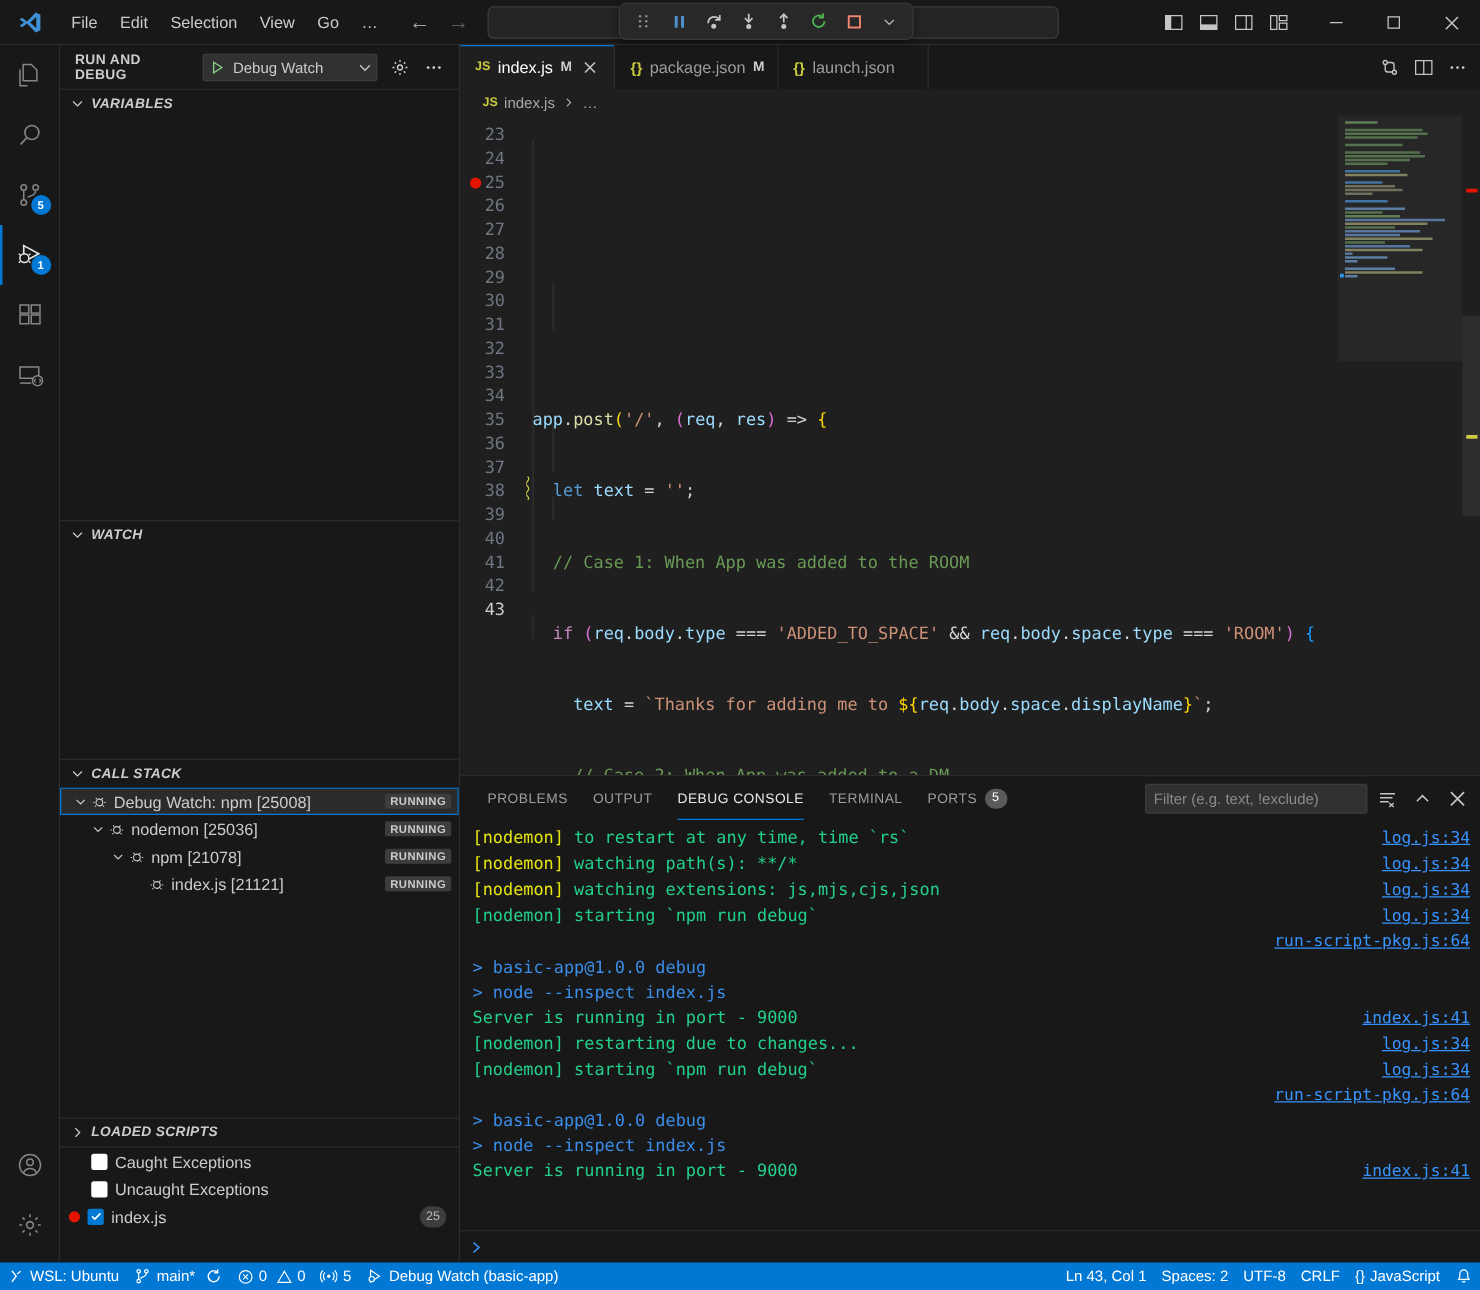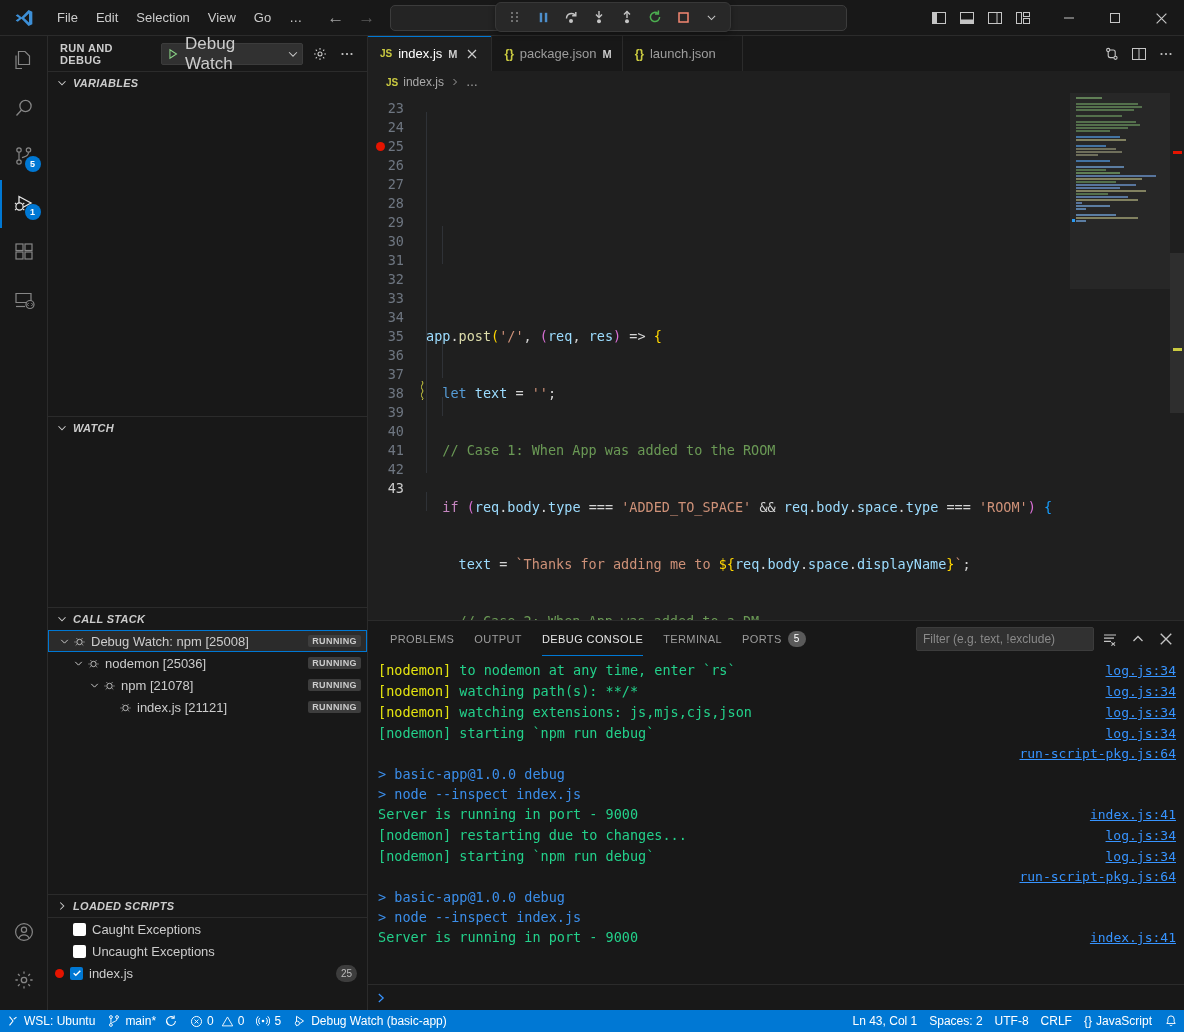--- a/index.html
+++ b/index.html
@@ -77,21 +77,21 @@
     border-right: 1px solid #2b2b2b; min-height: 0;
   }
   .sb-title {
     height: 35px; display: flex; align-items: center; padding: 0 10px 0 12px; gap: 8px; flex: none;
   }
   .sb-title-text { font-size: 11px; font-weight: 700; letter-spacing: .35px; color: #cccccc; text-transform: uppercase; }
   .run-select {
     display: flex; align-items: center; background: #313131; border: 1px solid #3c3c3c;
     border-radius: 2px; height: 22px; padding: 0 2px 0 4px; gap: 5px; min-width: 140px; cursor: default;
   }
-  .run-select-label { font-size: 17px; color: #cccccc; flex: 1; }
+  .run-select-label { font-size: 12px; color: #cccccc; flex: 1; }
   .sb-ico { width: 20px; height: 20px; display: flex; align-items: center; justify-content: center; color: #cccccc; cursor: default; border-radius: 4px; }
 
   .sec { border-top: 1px solid #2b2b2b; }
   .sec-head {
     height: 22px; display: flex; align-items: center; gap: 3px; padding-left: 6px; cursor: default;
   }
   .sec-name { font-size: 11px; font-weight: 700; letter-spacing: .3px; color: #cccccc; font-style: italic; }
   .chev { width: 16px; height: 16px; display: flex; align-items: center; justify-content: center; color: #cccccc; }
   .sec-body { overflow: hidden; }
 
@@ -795,21 +795,21 @@
             <div class="pact">
               <svg width="14" height="14" viewBox="0 0 12 12">
                   <path d="M1.5 1.5l9 9M10.5 1.5l-9 9" stroke="#c5c5c5" stroke-width="1.2"></path>
                 </svg>
             </div>
           </div>
         </div>
 
         <div class="console">
           <div class="crow">
-              <span class="ctext"><span class="c-yellow">[nodemon]</span><span class="c-green"> to nodemon at any time, enter `rs`</span></span>
+              <span class="ctext"><span class="c-yellow">[nodemon]</span><span class="c-green"> to restart at any time, time `rs`</span></span>
               <span class="csrc">log.js:34</span>
             </div>
           <div class="crow">
               <span class="ctext"><span class="c-yellow">[nodemon]</span><span class="c-green"> watching path(s): **/*</span></span>
               <span class="csrc">log.js:34</span>
             </div>
           <div class="crow">
               <span class="ctext"><span class="c-yellow">[nodemon]</span><span class="c-green"> watching extensions: js,mjs,cjs,json</span></span>
               <span class="csrc">log.js:34</span>
             </div>

